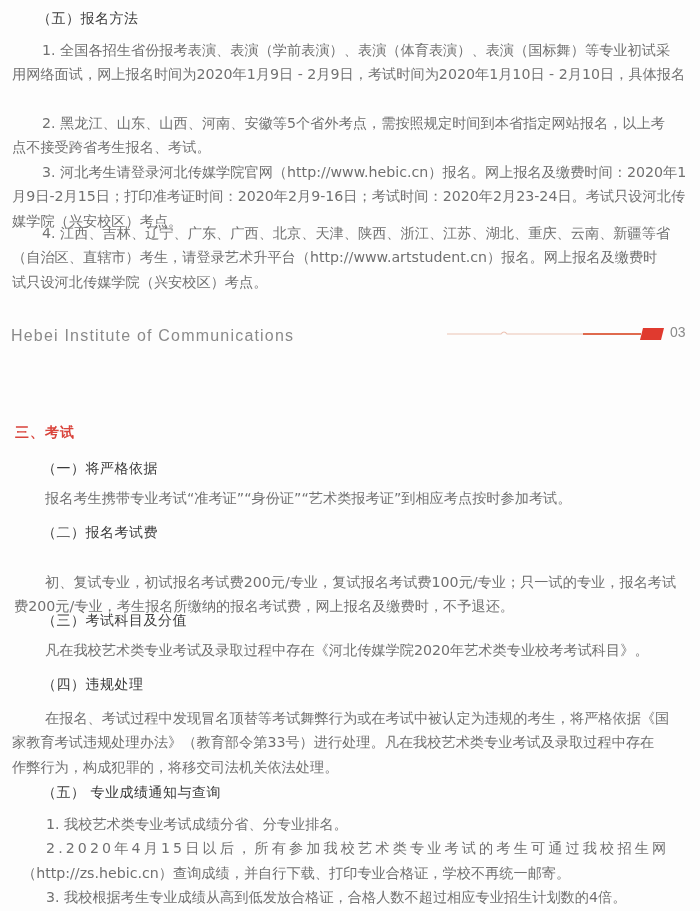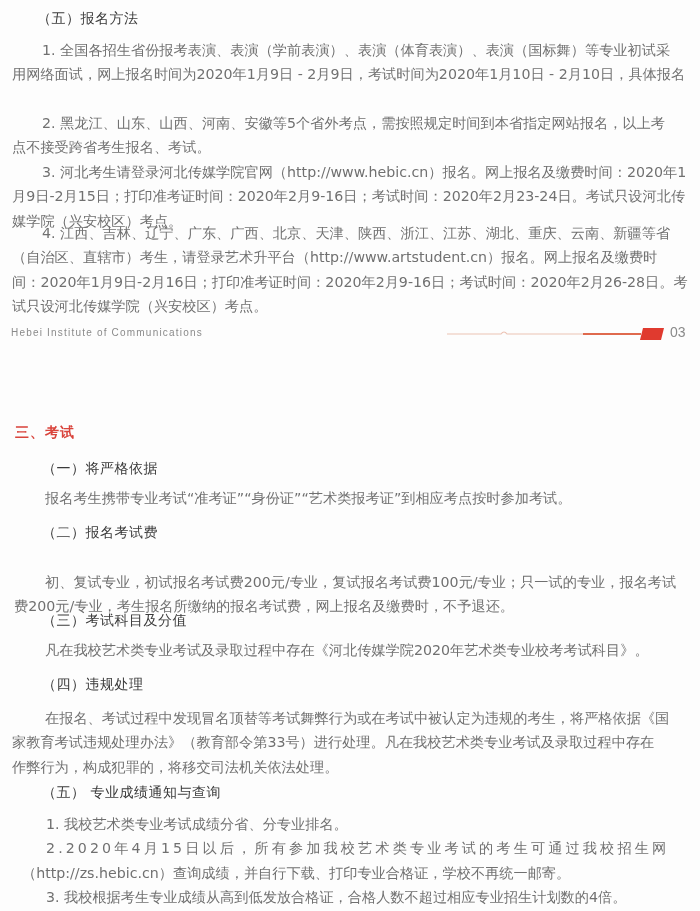--- a/index.html
+++ b/index.html
@@ -15,21 +15,21 @@
     font-size: 14px; font-weight: normal; color: #3a3a3a;
     letter-spacing: 0.5px; white-space: nowrap;
   }
   .para {
     font-size: 14.2px; line-height: 24.4px; color: #707070;
     text-align: justify; text-align-last: left;
   }
   .para .line { display: block; white-space: nowrap; }
   .footer-en {
     font-family: "Liberation Sans", "DejaVu Sans", sans-serif;
-    font-size: 10px; letter-spacing: 1.2px; color: #8a8a8a; white-space: nowrap;
+    font-size: 16px; letter-spacing: 1.2px; color: #8a8a8a; white-space: nowrap;
   }
   .page-num {
     font-family: "Liberation Sans", sans-serif;
     font-size: 14px; color: #8a8a8a;
   }
   .section-title {
     font-size: 14px; font-weight: bold; color: #d9443c; letter-spacing: 1px; white-space: nowrap;
   }
 </style>
 </head>
@@ -49,21 +49,20 @@
 
 <div class="abs para" style="left:12px; top:160px; width:676px;">
   <span class="line" style="padding-left:30px;">3. 河北考生请登录河北传媒学院官网（http://www.hebic.cn）报名。网上报名及缴费时间：2020年1</span>
   <span class="line">月9日-2月15日；打印准考证时间：2020年2月9-16日；考试时间：2020年2月23-24日。考试只设河北传</span>
   <span class="line">媒学院（兴安校区）考点。</span>
 </div>
 
 <div class="abs para" style="left:12px; top:221px; width:676px;">
   <span class="line" style="padding-left:30px;">4. 江西、吉林、辽宁、广东、广西、北京、天津、陕西、浙江、江苏、湖北、重庆、云南、新疆等省</span>
   <span class="line">（自治区、直辖市）考生，请登录艺术升平台（http://www.artstudent.cn）报名。网上报名及缴费时</span>
-  <span class="line">间：2020年1月9日-2月16日；打印准考证时间：2020年2月9-16日；考试时间：2020年2月26-28日。考</span>
   <span class="line">试只设河北传媒学院（兴安校区）考点。</span>
 </div>
 
 <div class="abs footer-en" style="left:11px; top:327px;">Hebei Institute of Communications</div>
 
 <div class="abs" style="left:445px; top:322px; width:222px; height:22px;">
   <svg width="222" height="22" viewBox="0 0 222 22">
     <path d="M2 12 L56 12 Q59 8 62 12 L138 12" stroke="#ecc3b4" stroke-width="1.2" fill="none"></path>
     <path d="M138 12 L196 12" stroke="#df6a4e" stroke-width="2.2" fill="none"></path>
     <polygon points="198,6 219,6 216,18 195,18" fill="#e03a2f"></polygon>

